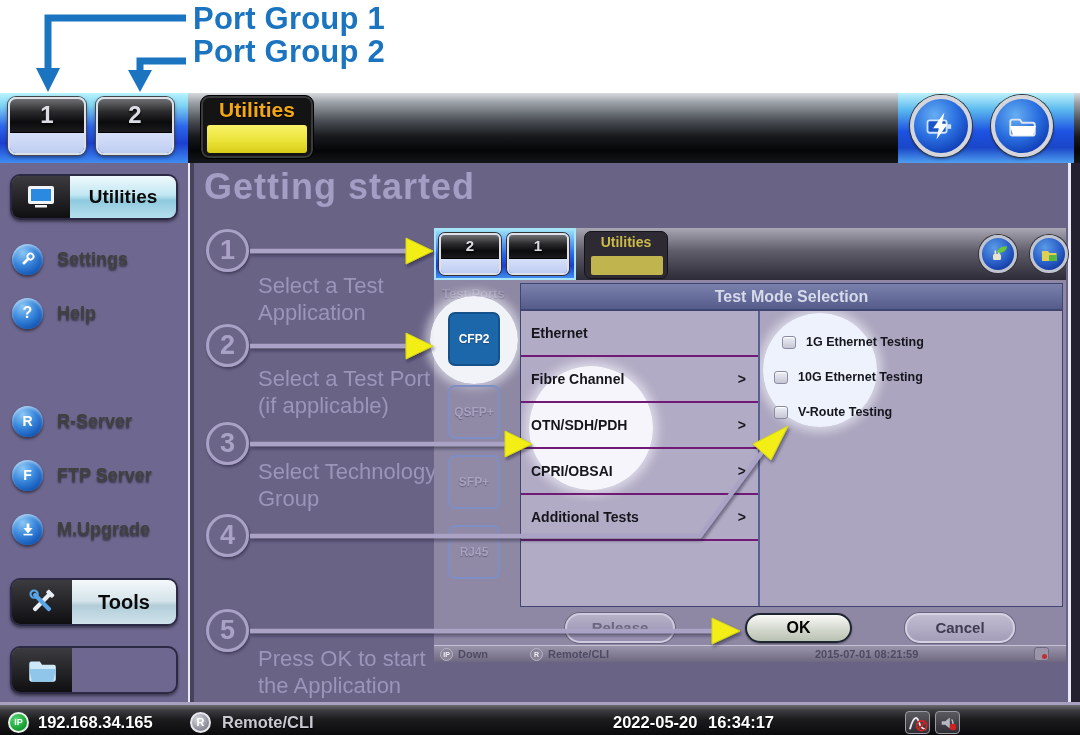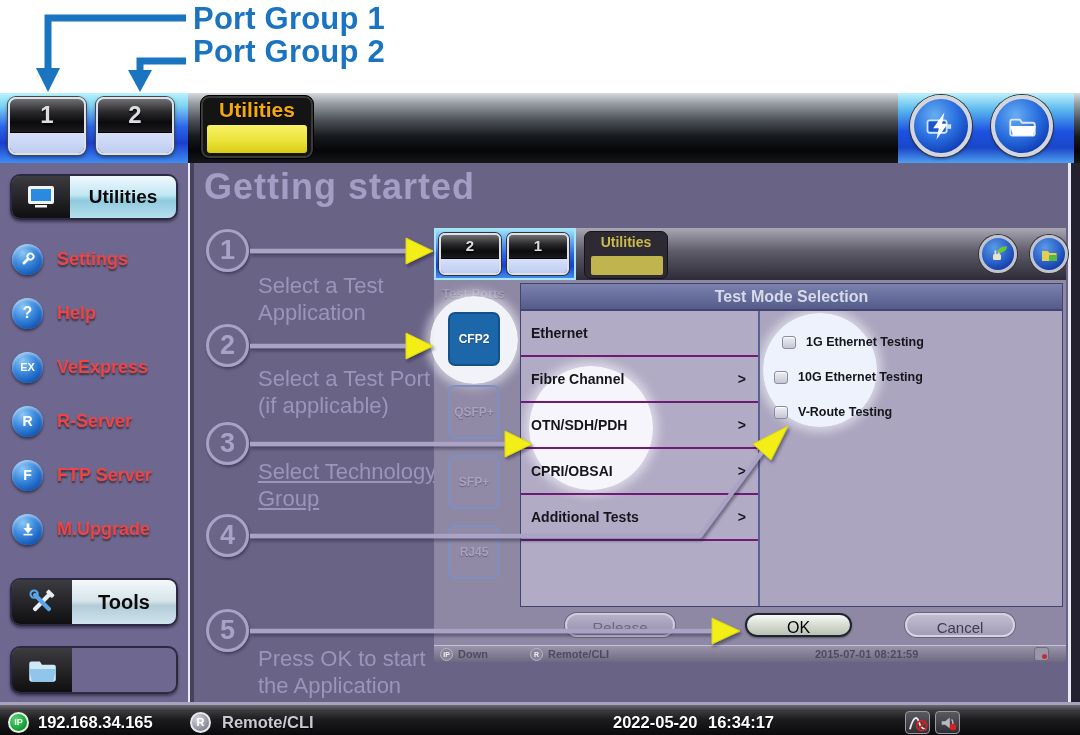--- a/index.html
+++ b/index.html
@@ -46,21 +46,21 @@
   .sb-sel .ibox{position:absolute;left:0;top:0;width:58px;height:100%;
     background:linear-gradient(180deg,#3c3c40,#0f0f12);display:flex;align-items:center;justify-content:center;}
   .sb-sel .lbox{position:absolute;left:58px;top:0;width:106px;height:100%;
     background:linear-gradient(180deg,#f0f9fd 0%,#c2e7f3 45%,#8fcade 58%,#b6e0ee 100%);
     display:flex;align-items:center;justify-content:center;color:#0a0a0a;font-weight:bold;font-size:19px;}
   .sb-item{position:absolute;left:12px;width:170px;height:36px;display:flex;align-items:center;cursor:pointer;}
   .sphere{width:31px;height:31px;border-radius:50%;flex:0 0 31px;
     background:radial-gradient(circle at 35% 28%,#8cc8f4 0%,#3d8ade 40%,#0c50b0 82%);
     box-shadow:0 2px 3px rgba(0,0,0,.5),inset 0 2px 3px rgba(255,255,255,.5);
     display:flex;align-items:center;justify-content:center;color:#fff;font-weight:bold;}
-  .sb-item .lbl{margin-left:14px;color:#ef4444;font-weight:bold;font-size:18px;text-shadow:0 2px 2px rgba(0,0,0,.55);}
+  .sb-item .lbl{margin-left:14px;color:#404040;font-weight:bold;font-size:18px;text-shadow:0 2px 2px rgba(0,0,0,.55);}
   .sb-btn{position:absolute;left:10px;width:168px;height:48px;border-radius:10px;overflow:hidden;
     border:2px solid #2c2944;box-shadow:0 2px 3px rgba(0,0,0,.45);cursor:pointer;}
   .sb-btn .ibox{position:absolute;left:0;top:0;width:60px;height:100%;
     background:linear-gradient(180deg,#3c3c40,#0f0f12);display:flex;align-items:center;justify-content:center;}
   .sb-btn .lbox{position:absolute;left:60px;top:0;width:104px;height:100%;
     background:linear-gradient(180deg,#f4f8fa 0%,#d5e4ea 48%,#b2cdd8 58%,#cfe3ec 100%);
     display:flex;align-items:center;justify-content:center;color:#0a0a0a;font-weight:bold;font-size:20px;}
 
   
   .content{left:194px;top:163px;width:874px;height:542px;background:#696386;}
@@ -106,22 +106,22 @@
     border:1px solid #3f4570;}
   .d-menu{position:absolute;left:0;top:0;width:237px;height:295px;background:#b2abc5;overflow:hidden;}
   .d-opts{position:absolute;left:239px;top:0;width:302px;height:295px;background:#aba5bf;overflow:hidden;}
   .mi{position:relative;z-index:2;height:46px;border-bottom:2px solid #701a75;}
   .mi .t{position:absolute;left:10px;top:0;line-height:44px;color:#15151c;font-weight:bold;font-size:14px;}
   .mi .a{position:absolute;right:12px;top:0;line-height:44px;color:#15151c;font-weight:bold;font-size:14px;}
   .opt{position:absolute;left:14px;height:22px;display:flex;align-items:center;z-index:2;}
   .radio{width:14px;height:13px;border-radius:3px;border:1px solid #8a8aa2;
     background:linear-gradient(180deg,#eceff6,#c6c6d4);box-shadow:inset 0 1px 1px #fff;}
   .opt .t{margin-left:10px;color:#15151c;font-weight:bold;font-size:12.5px;}
-  .pill{position:absolute;top:385px;height:24px;border-radius:15px;text-align:center;
-    font-weight:normal;line-height:26px;}
+  .pill{position:absolute;top:385px;height:30px;border-radius:15px;text-align:center;
+    font-weight:bold;line-height:26px;}
   .pill.release{left:131px;width:110px;border:2px solid #cfcadd;color:#6b657f;font-size:15px;
     background:linear-gradient(180deg,#b6b0c8,#978fae);box-shadow:0 0 0 1px #6a6480;}
   .pill.ok{left:311px;width:107px;border:2px solid #1e2430;color:#000;font-size:16px;
     background:linear-gradient(180deg,#fafaf8 0%,#d8dcd2 48%,#b9c2b4 100%);box-shadow:0 1px 2px rgba(0,0,0,.4);}
   .pill.cancel{left:471px;width:110px;border:2px solid #d6d2e2;color:#3f3b52;font-size:15px;
     background:linear-gradient(180deg,#c2bcd2,#a39db8);box-shadow:0 0 0 1px #6a6480;}
   .m-status{position:absolute;left:0;top:417px;width:632px;height:17px;
     background:linear-gradient(180deg,#9a95ab,#6e6980);border-top:1px solid #c5c0d4;}
   .m-badge{position:absolute;top:2px;width:13px;height:13px;border-radius:50%;background:#8a8598;
     border:1px solid #b8b4c6;color:#efeff6;font-weight:bold;font-size:7px;text-align:center;line-height:12px;}
@@ -211,24 +211,20 @@
       </svg>
     </div>
     <span class="lbl">Settings</span>
   </div>
 
   <div class="sb-item" style="top:295px;">
     <div class="sphere" style="font-size:16px;">?</div>
     <span class="lbl">Help</span>
   </div>
 
-  <div class="sb-item" style="top:349px;">
-    <div class="sphere" style="font-size:11px;">EX</div>
-    <span class="lbl">VeExpress</span>
-  </div>
 
   <div class="sb-item" style="top:403px;">
     <div class="sphere" style="font-size:14px;">R</div>
     <span class="lbl">R-Server</span>
   </div>
 
   <div class="sb-item" style="top:457px;">
     <div class="sphere" style="font-size:14px;">F</div>
     <span class="lbl">FTP Server</span>
   </div>
@@ -275,21 +271,21 @@
   <div class="abs page-title">Getting started</div>
 
   <div class="step-circle" style="top:229px;">1</div>
   <div class="step-circle" style="top:324px;">2</div>
   <div class="step-circle" style="top:422px;">3</div>
   <div class="step-circle" style="top:514px;">4</div>
   <div class="step-circle" style="top:609px;">5</div>
 
   <div class="step-label" style="top:272px;">Select a Test Application</div>
   <div class="step-label" style="top:365px;">Select a Test Port (if applicable)</div>
-  <div class="step-label" style="top:458px;text-decoration:underline;">Select Technology Group</div>
+  <div class="step-label" style="top:458px;">Select Technology Group</div>
   <div class="step-label" style="top:645px;">Press OK to start the Application</div>
 
   <div class="abs mini">
     <div class="m-header"></div>
     <div class="m-portbox">
       <div class="m-pbtn" style="left:3px;">
         <div class="pb-top">2</div>
         <div class="pb-bot"></div>
       </div>
       <div class="m-pbtn" style="left:71px;">

